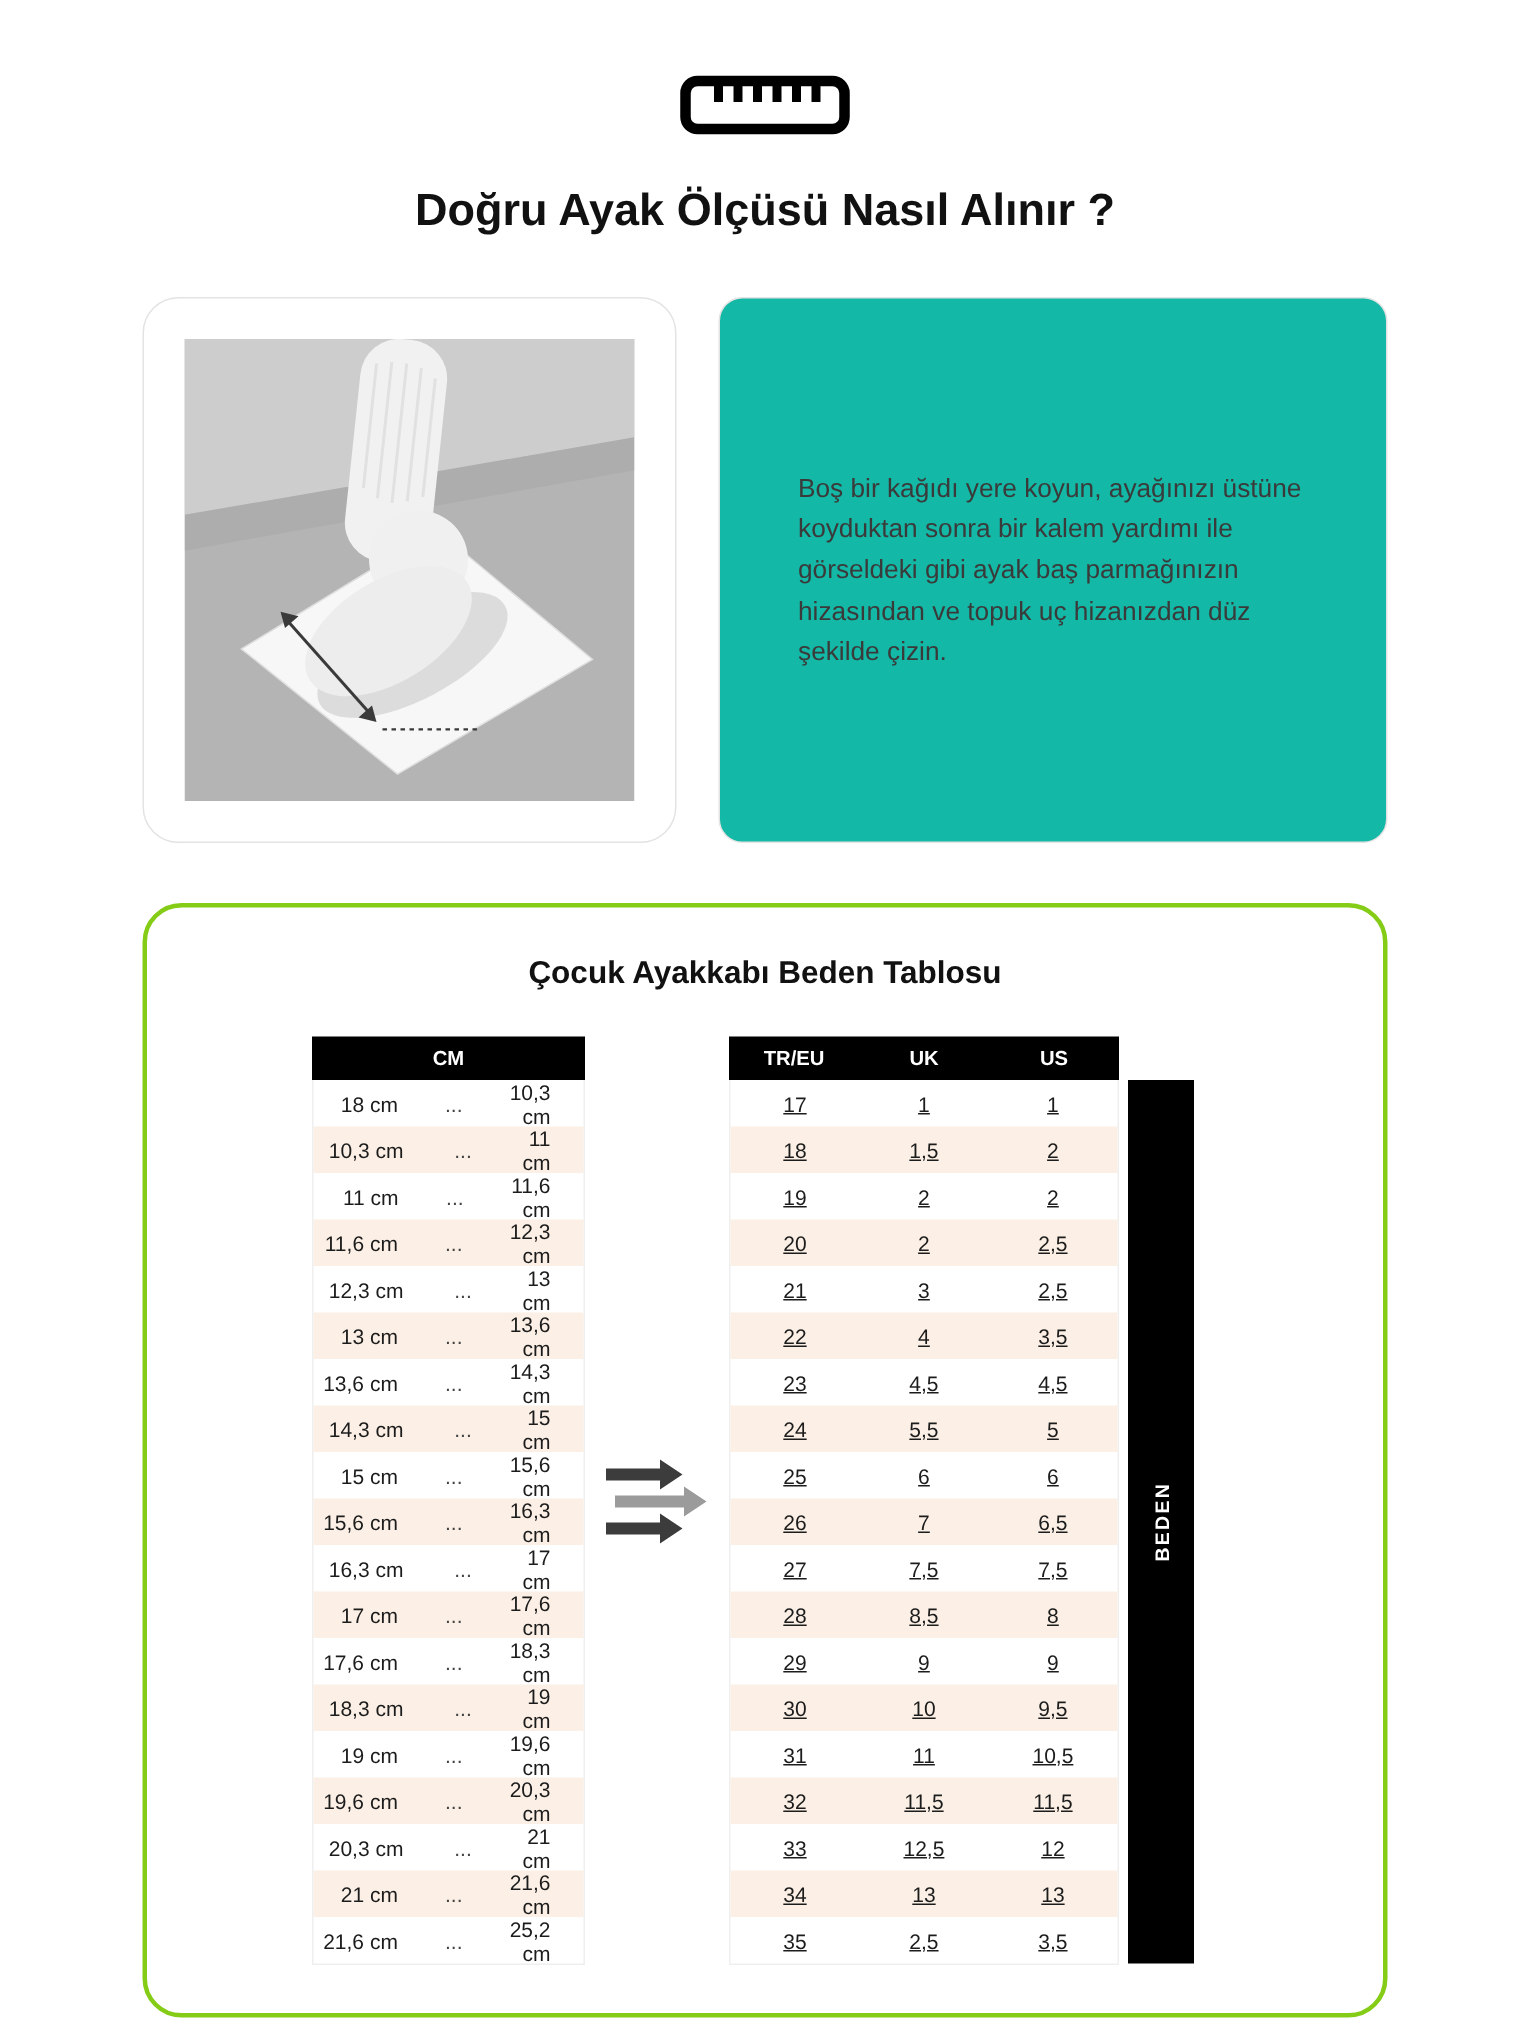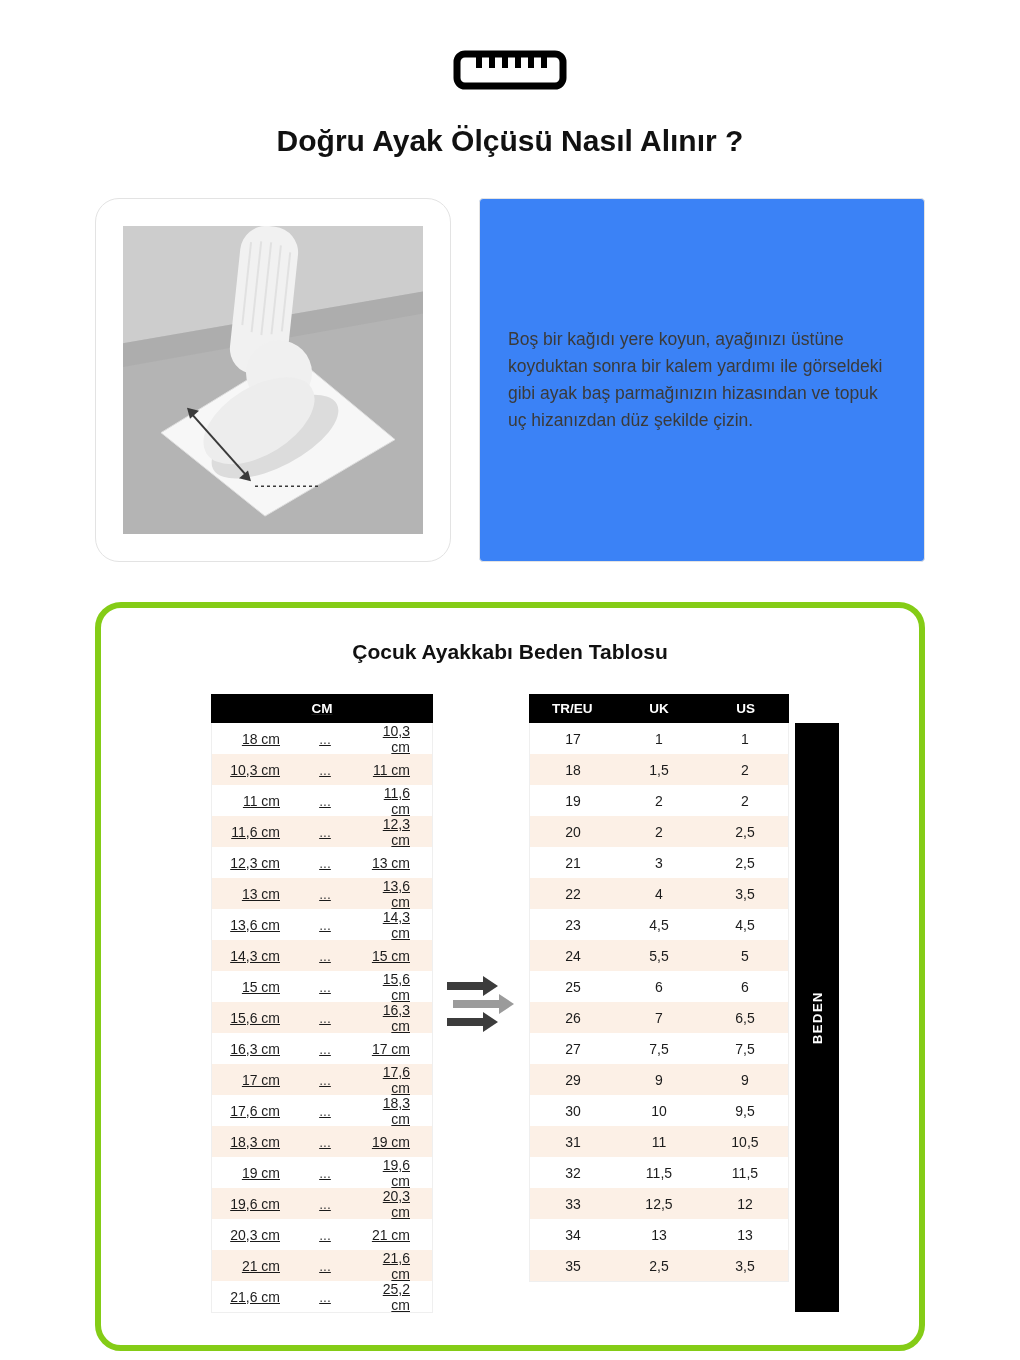--- a/index.html
+++ b/index.html
@@ -32,35 +32,35 @@
     border: 1px solid #e3e3e3;
     border-radius: 24px;
     padding: 27px;
     background: #fff;
   }
   .photo-card svg { display: block; }
   .text-col { flex: 1; display: flex; flex-direction: column; gap: 16px; }
   .text-card {
     flex: 1;
     border: 1px solid #e3e3e3;
-    border-radius: 4px;
-    padding: 24px 28px;
+    border-radius: 16px;
+    padding: 24px 52px;
     display: flex;
     align-items: center;
-    background: #3b82f6;
+    background: #14b8a6;
   }
   .text-card p {
     margin: 0;
     font-size: 17.5px;
     line-height: 1.55;
     color: #3a3a3a;
   }
   .table-section {
     margin: 40px 95px 38px;
-    border: 6px solid #84cc16;
+    border: 3px solid #84cc16;
     border-radius: 26px;
     padding: 32px 0 32px;
     background: #fff;
   }
   .table-title {
     text-align: center;
     font-size: 21px;
     font-weight: bold;
     margin: 0 0 30px;
     color: #111;
@@ -69,37 +69,37 @@
   .thead {
     background: #000;
     color: #fff;
     height: 29px;
     display: flex;
     align-items: center;
     justify-content: center;
     font-size: 13.5px;
     font-weight: bold;
   }
-  .cm-table { width: 222px; text-decoration: underline; }
+  .cm-table { width: 182px; }
   .tbody { border: 1px solid #efefef; border-top: none; }
   .trow { height: 31px; display: flex; align-items: center; font-size: 14px; color: #1c1c1c; }
   .tbody .trow:nth-child(even) { background: #fcf0e6; }
   .cm-row .from { width: 68px; text-align: right; }
   .cm-row .dots { width: 90px; text-align: center; color: #444; }
   .cm-row .to { flex: 1; text-align: right; padding-right: 22px; }
   .arrow-block {
     width: 96px;
     align-self: stretch;
     display: flex;
     align-items: center;
     justify-content: center;
   }
   .size-table { width: 260px; }
   .size-table .thead span { width: 33.333%; text-align: center; }
-  .size-row span { width: 33.333%; text-align: center; }
+  .size-row span { width: 33.333%; text-align: center; text-decoration: underline; }
   .beden-bar {
     width: 44px;
     margin-left: 6px;
     margin-top: 29px;
     height: 589px;
     background: #000;
     display: flex;
     align-items: center;
     justify-content: center;
   }
@@ -326,20 +326,25 @@
             <span>26</span>
             <span>7</span>
             <span>6,5</span>
           </div>
           <div class="trow size-row">
             <span>27</span>
             <span>7,5</span>
             <span>7,5</span>
           </div>
           <div class="trow size-row">
+            <span>28</span>
+            <span>8,5</span>
+            <span>8</span>
+          </div>
+          <div class="trow size-row">
             <span>29</span>
             <span>9</span>
             <span>9</span>
           </div>
           <div class="trow size-row">
             <span>30</span>
             <span>10</span>
             <span>9,5</span>
           </div>
           <div class="trow size-row">

